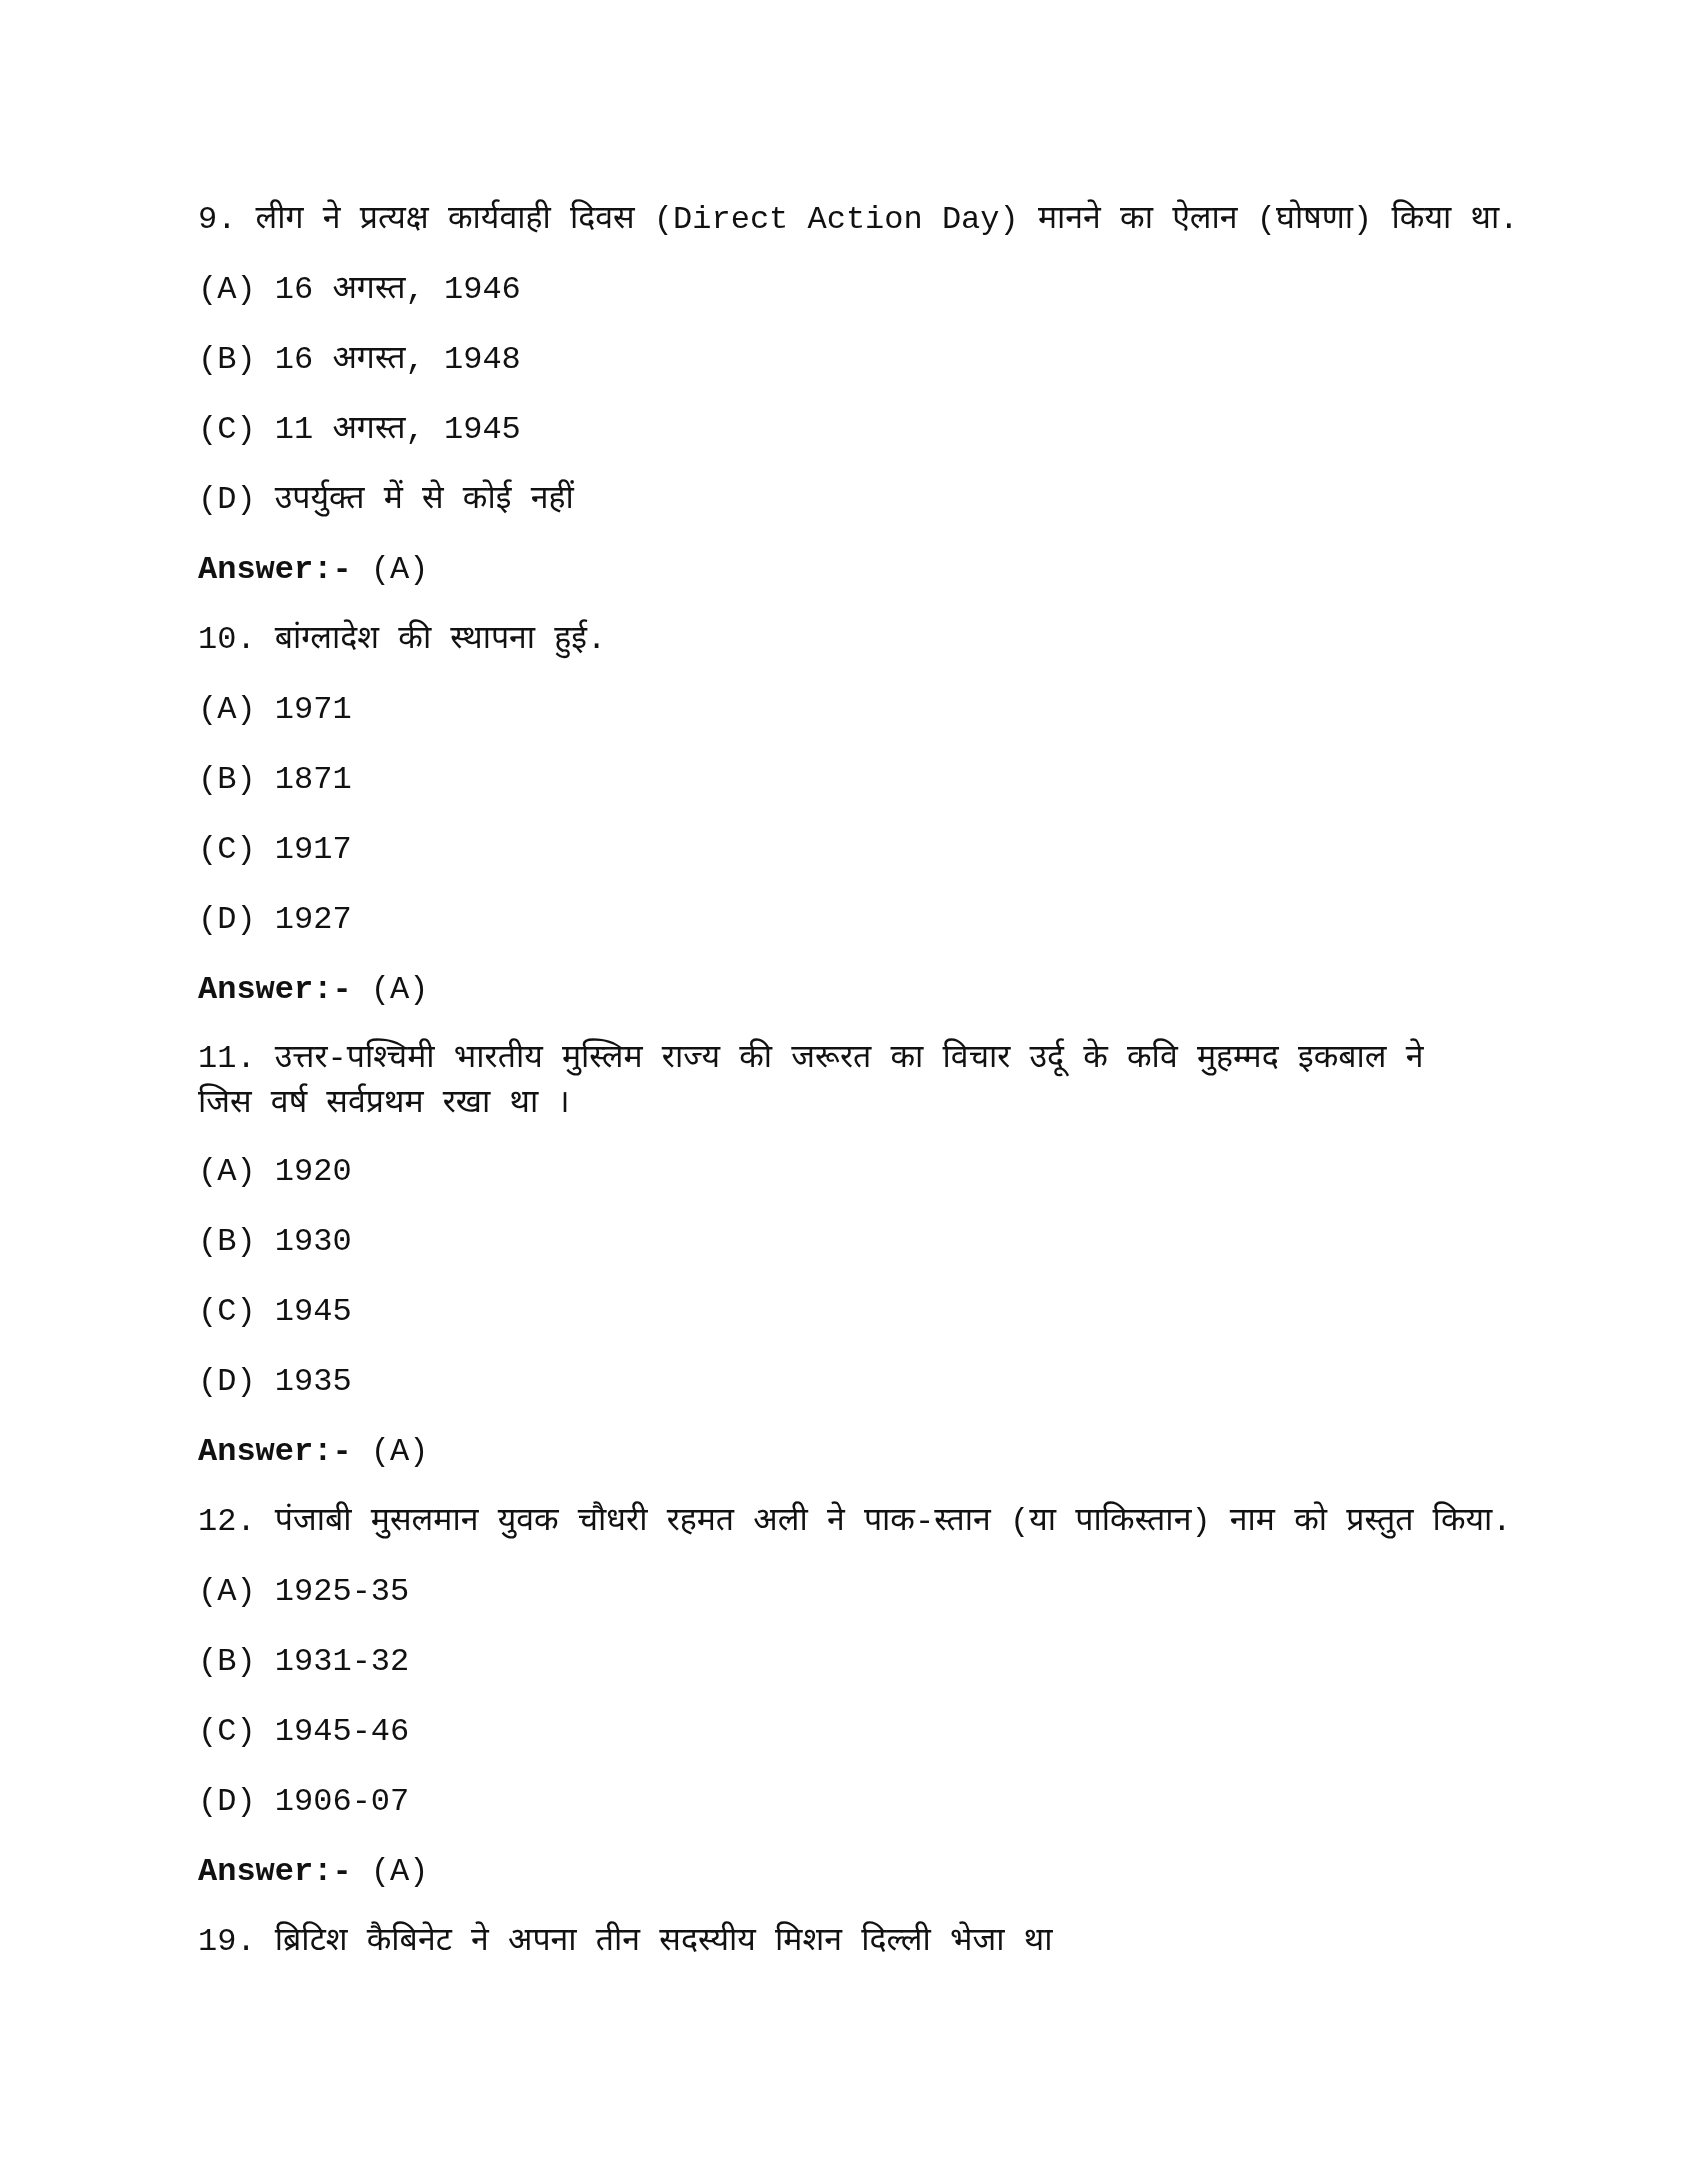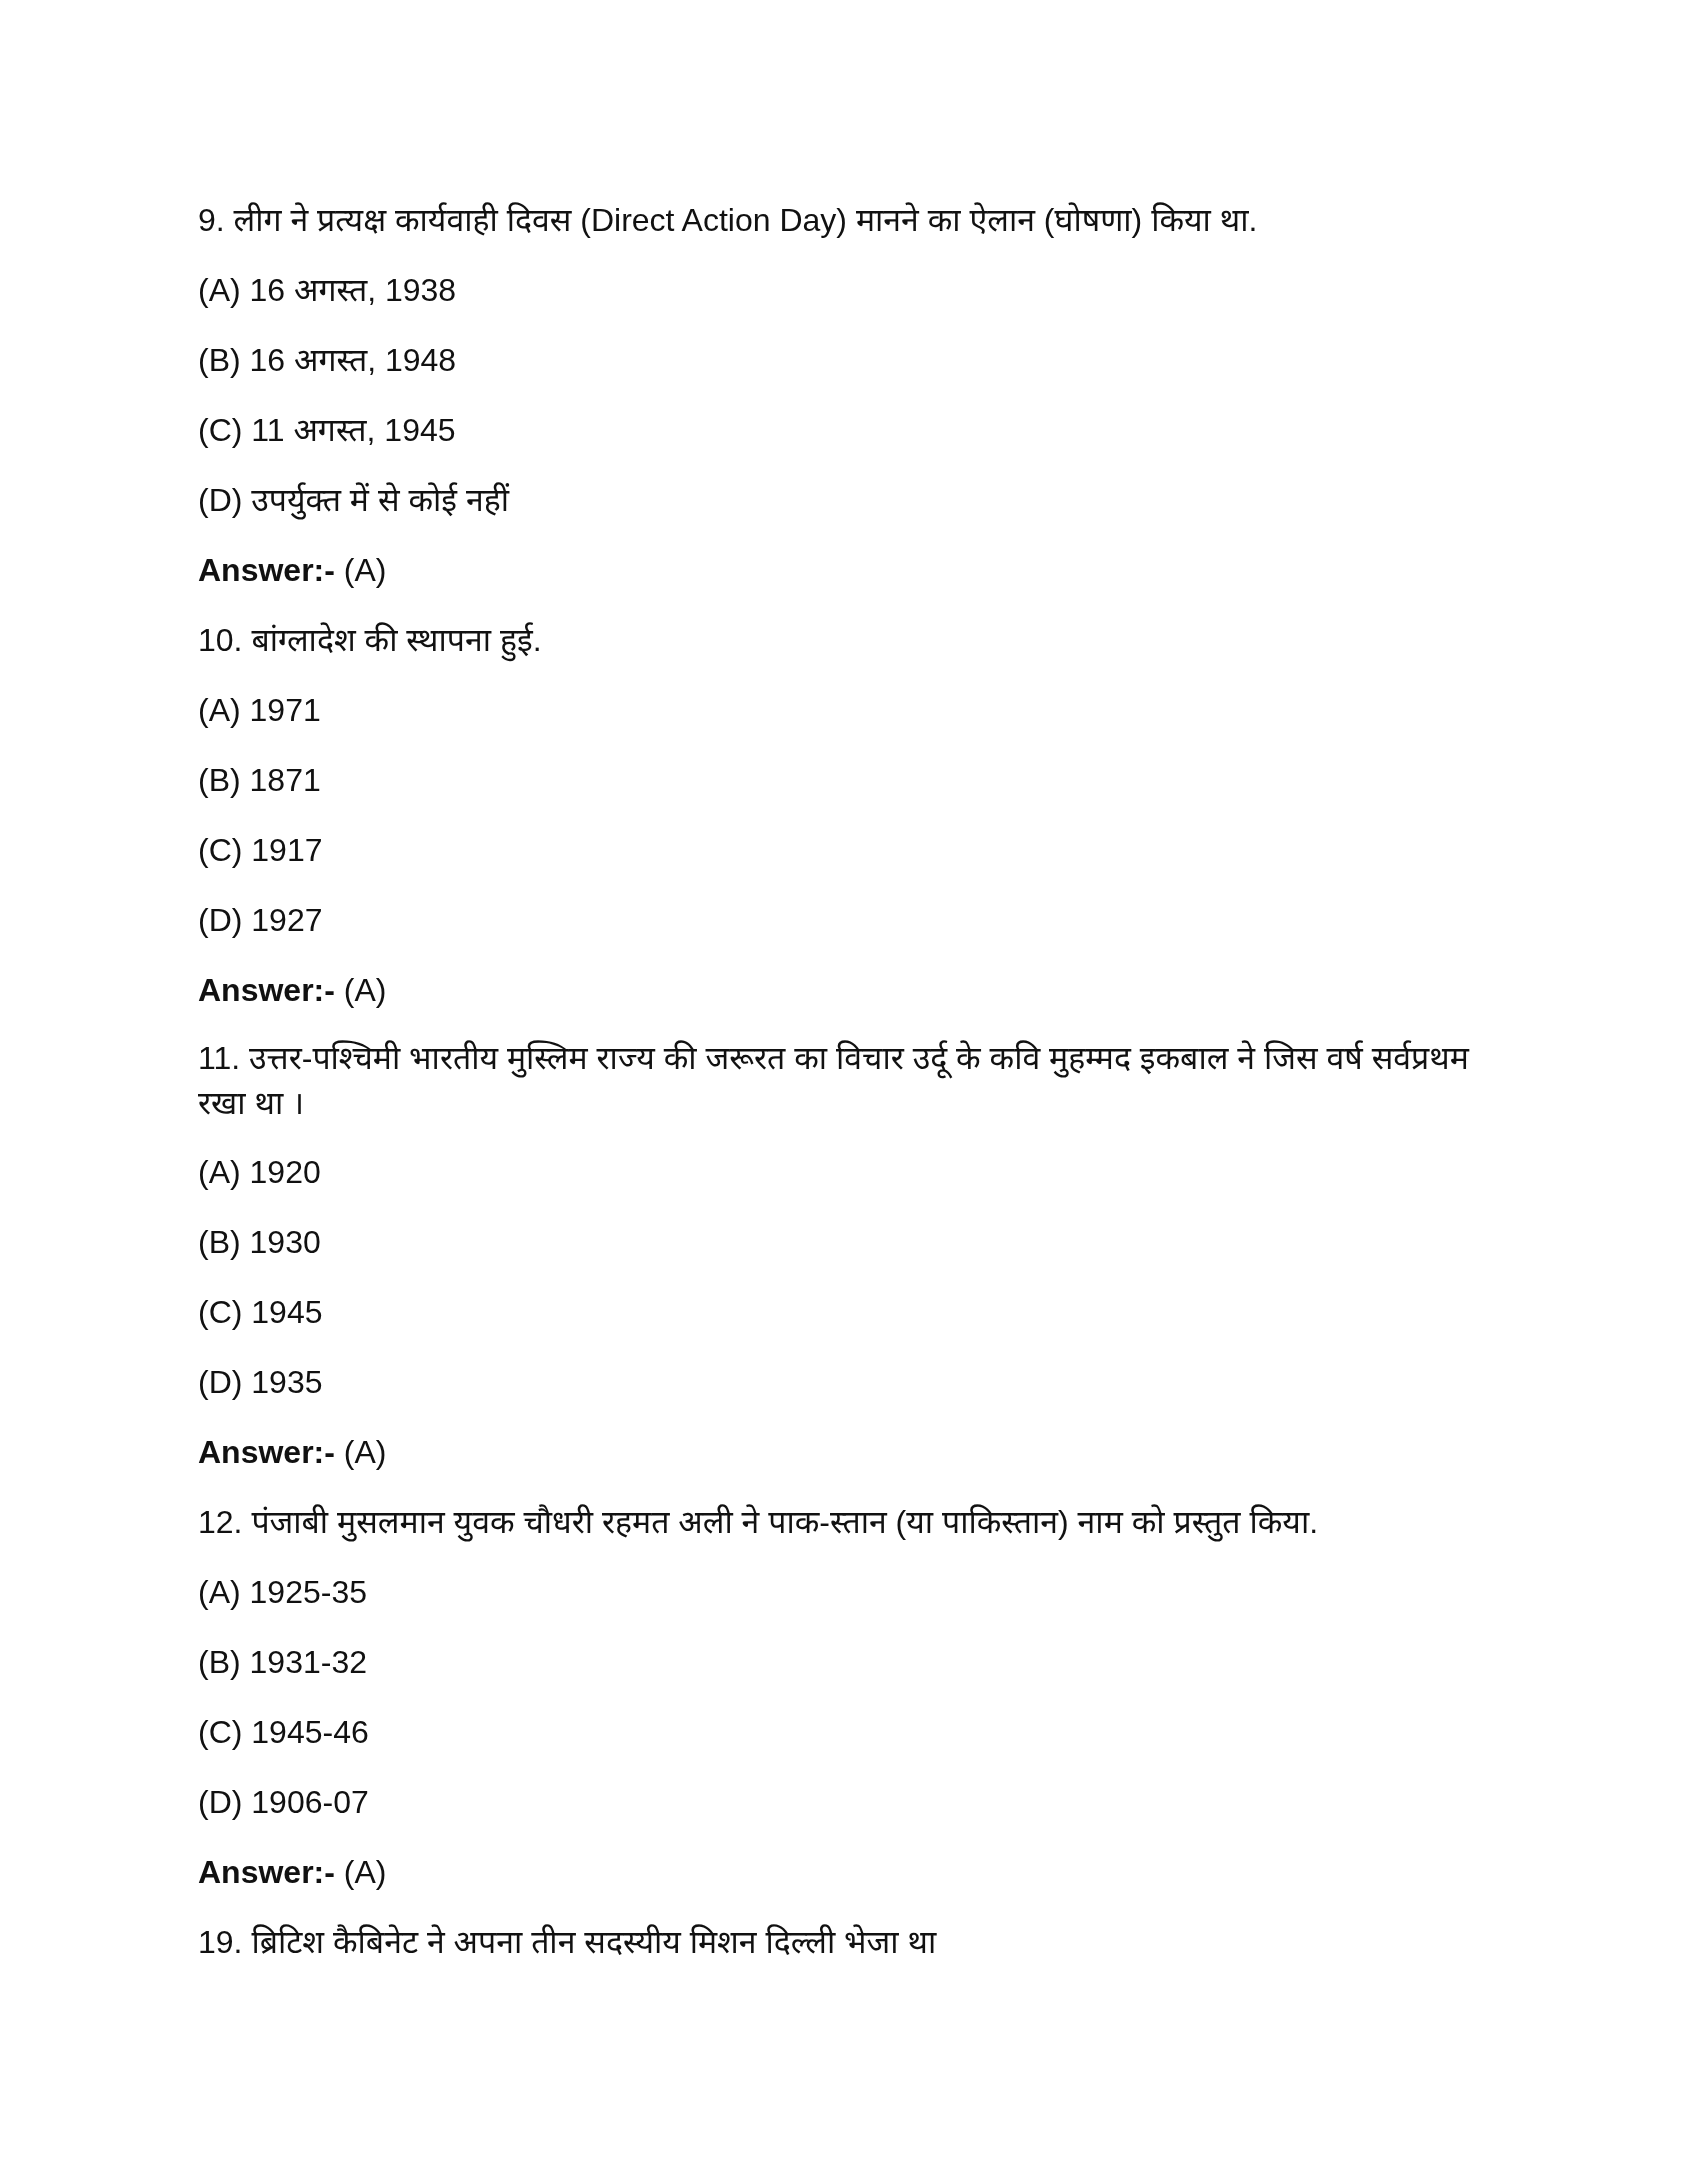--- a/index.html
+++ b/index.html
@@ -27,30 +27,30 @@
       margin: 0 0 22px 0;
       white-space: nowrap;
     }
     .line.wrap {
       white-space: normal;
       line-height: 45px;
     }
     .answer-label {
       font-weight: bold;
     }
-    .q-block { margin: 0; }
+    .q-block { margin: 0; font-family: Liberation Mono, monospace; }
   </style>
 </head>
 <body>
 
 <div class="page">
 
   <div class="q-block">
     <p class="line"><span>9.</span> <span>लीग ने प्रत्यक्ष कार्यवाही दिवस (Direct Action Day) मानने का ऐलान (घोषणा) किया था.</span></p>
-    <p class="line"><span>(A)</span> <span>16 अगस्त, 1938</span></p>
+    <p class="line"><span>(A)</span> <span>16 अगस्त, 1946</span></p>
     <p class="line"><span>(B)</span> <span>16 अगस्त, 1948</span></p>
     <p class="line"><span>(C)</span> <span>11 अगस्त, 1945</span></p>
     <p class="line"><span>(D)</span> <span>उपर्युक्त में से कोई नहीं</span></p>
     <p class="line"><span class="answer-label">Answer:-</span> <span>(A)</span></p>
   </div>
 
   <div class="q-block">
     <p class="line"><span>10.</span> <span>बांग्लादेश की स्थापना हुई.</span></p>
     <p class="line"><span>(A)</span> <span>1971</span></p>
     <p class="line"><span>(B)</span> <span>1871</span></p>

